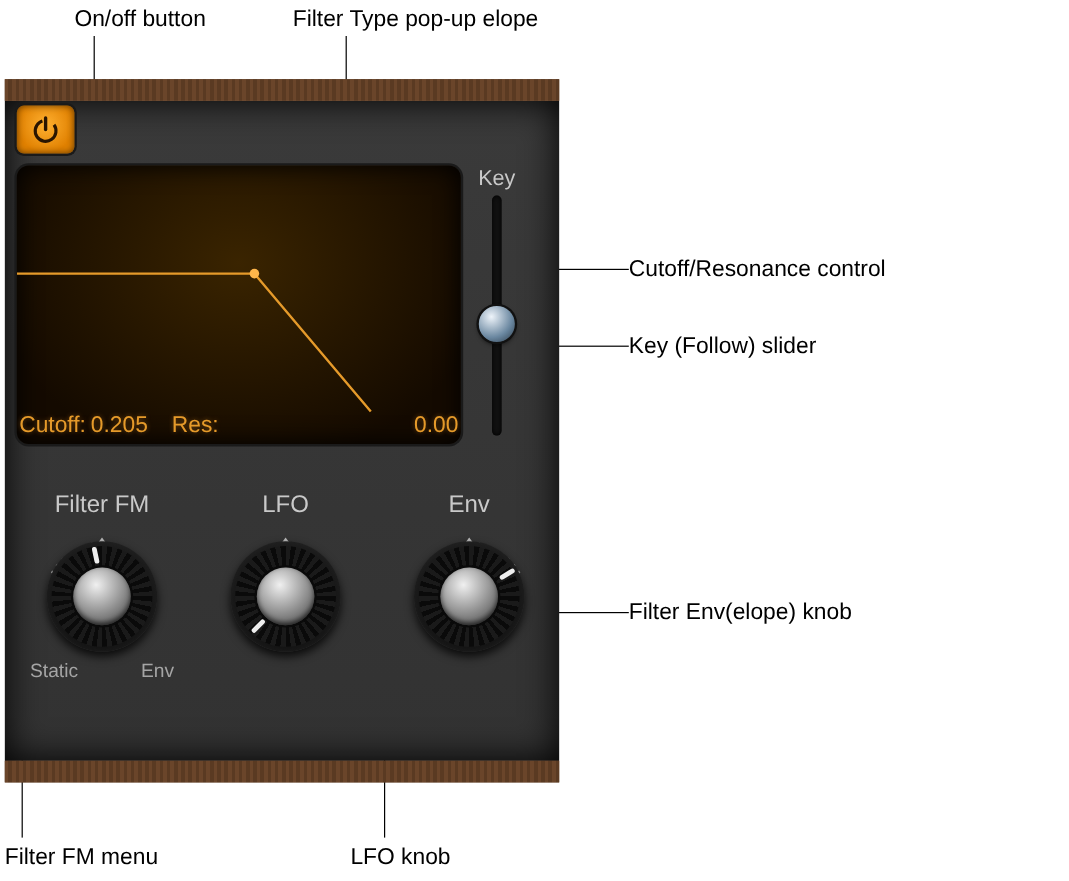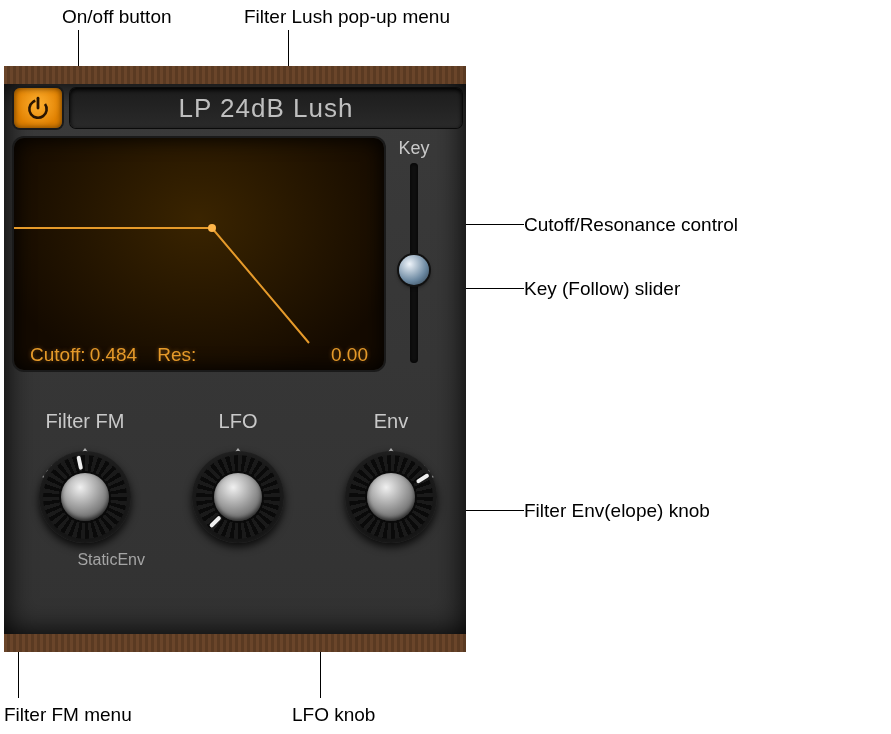--- a/index.html
+++ b/index.html
@@ -88,21 +88,21 @@
   }
   .display svg{position:absolute;inset:0;}
   .display-readout{
     position:absolute;
     left:0;right:0;bottom:0;
     height:30px;
     display:flex;
     align-items:center;
     font-size:19px;
     color:#e59a2a;
-    padding:0 16px;
+    padding:0 2px;
     text-shadow:0 0 4px rgba(255,160,40,.4);
   }
   .display-readout span{margin-right:4px;}
   .display-readout .val{margin-right:20px;}
   .key-slider{
     width:44px;
     display:flex;flex-direction:column;align-items:center;
   }
   .key-label{
     color:#c9c9c9;font-size:18px;margin-bottom:4px;
@@ -165,21 +165,21 @@
   }
   .knob .marker{
     position:absolute;
     left:50%;top:4px;
     width:4px;height:14px;
     background:#eee;
     border-radius:2px;
     transform-origin:2px 42px;
   }
   .knob-sub{
-    display:flex;justify-content:flex-end;
+    display:flex;justify-content:space-between;
     width:120px;
     margin-top:8px;
     color:#a5a5a5;font-size:16px;
   }
   .arc-indicator{
     position:absolute;
     top:34px;
     width:120px;height:120px;
     pointer-events:none;
   }
@@ -192,21 +192,21 @@
     letter-spacing:6px;
     font-weight:300;
   }
 </style>
 </head>
 <body>
 
 <div class="callout" style="left:62px;top:6px;">On/off button</div>
 <div class="callout-line" style="left:78px;top:30px;width:1px;height:48px;"></div>
 
-<div class="callout" style="left:244px;top:6px;">Filter Lush pop-up menu</div>
+<div class="callout" style="left:244px;top:6px;">Filter Type pop-up elope</div>
 <div class="callout-line" style="left:288px;top:30px;width:1px;height:48px;"></div>
 
 <div class="callout" style="left:524px;top:214px;">Cutoff/Resonance control</div>
 <div class="callout-line" style="left:230px;top:224px;width:294px;height:1px;"></div>
 
 <div class="callout" style="left:524px;top:278px;">Key (Follow) slider</div>
 <div class="callout-line" style="left:460px;top:288px;width:64px;height:1px;"></div>
 
 <div class="callout" style="left:524px;top:500px;">Filter Env(elope) knob</div>
 <div class="callout-line" style="left:440px;top:510px;width:84px;height:1px;"></div>
@@ -222,32 +222,31 @@
 <div class="module">
   <div class="module-inner">
 
     <div class="header">
       <div class="power-btn">
         <svg viewBox="0 0 24 24">
           <circle cx="12" cy="13" r="8" fill="none" stroke="#2a1500" stroke-width="2.4" stroke-dasharray="40 10" transform="rotate(-36 12 13)"></circle>
           <line x1="12" y1="3" x2="12" y2="12" stroke="#2a1500" stroke-width="2.6" stroke-linecap="round"></line>
         </svg>
       </div>
-      <div class="filter-type">LP 24dB Lush</div>
     </div>
 
     <div class="display-row">
       <div class="display">
         <svg width="370" height="232">
           <polyline points="0,90 198,90 295,205" fill="none" stroke="#e59a2a" stroke-width="2"></polyline>
           <circle cx="198" cy="90" r="4" fill="#ffb64a"></circle>
         </svg>
         <div class="display-readout">
           <span>Cutoff:</span>
-          <span class="val">0.484</span>
+          <span class="val">0.205</span>
           <span>Res:</span>
           <span class="val" style="margin-left:auto;margin-right:0;">0.00</span>
         </div>
       </div>
       <div class="key-slider">
         <div class="key-label">Key</div>
         <div class="key-track">
           <div class="key-thumb"></div>
         </div>
       </div>

